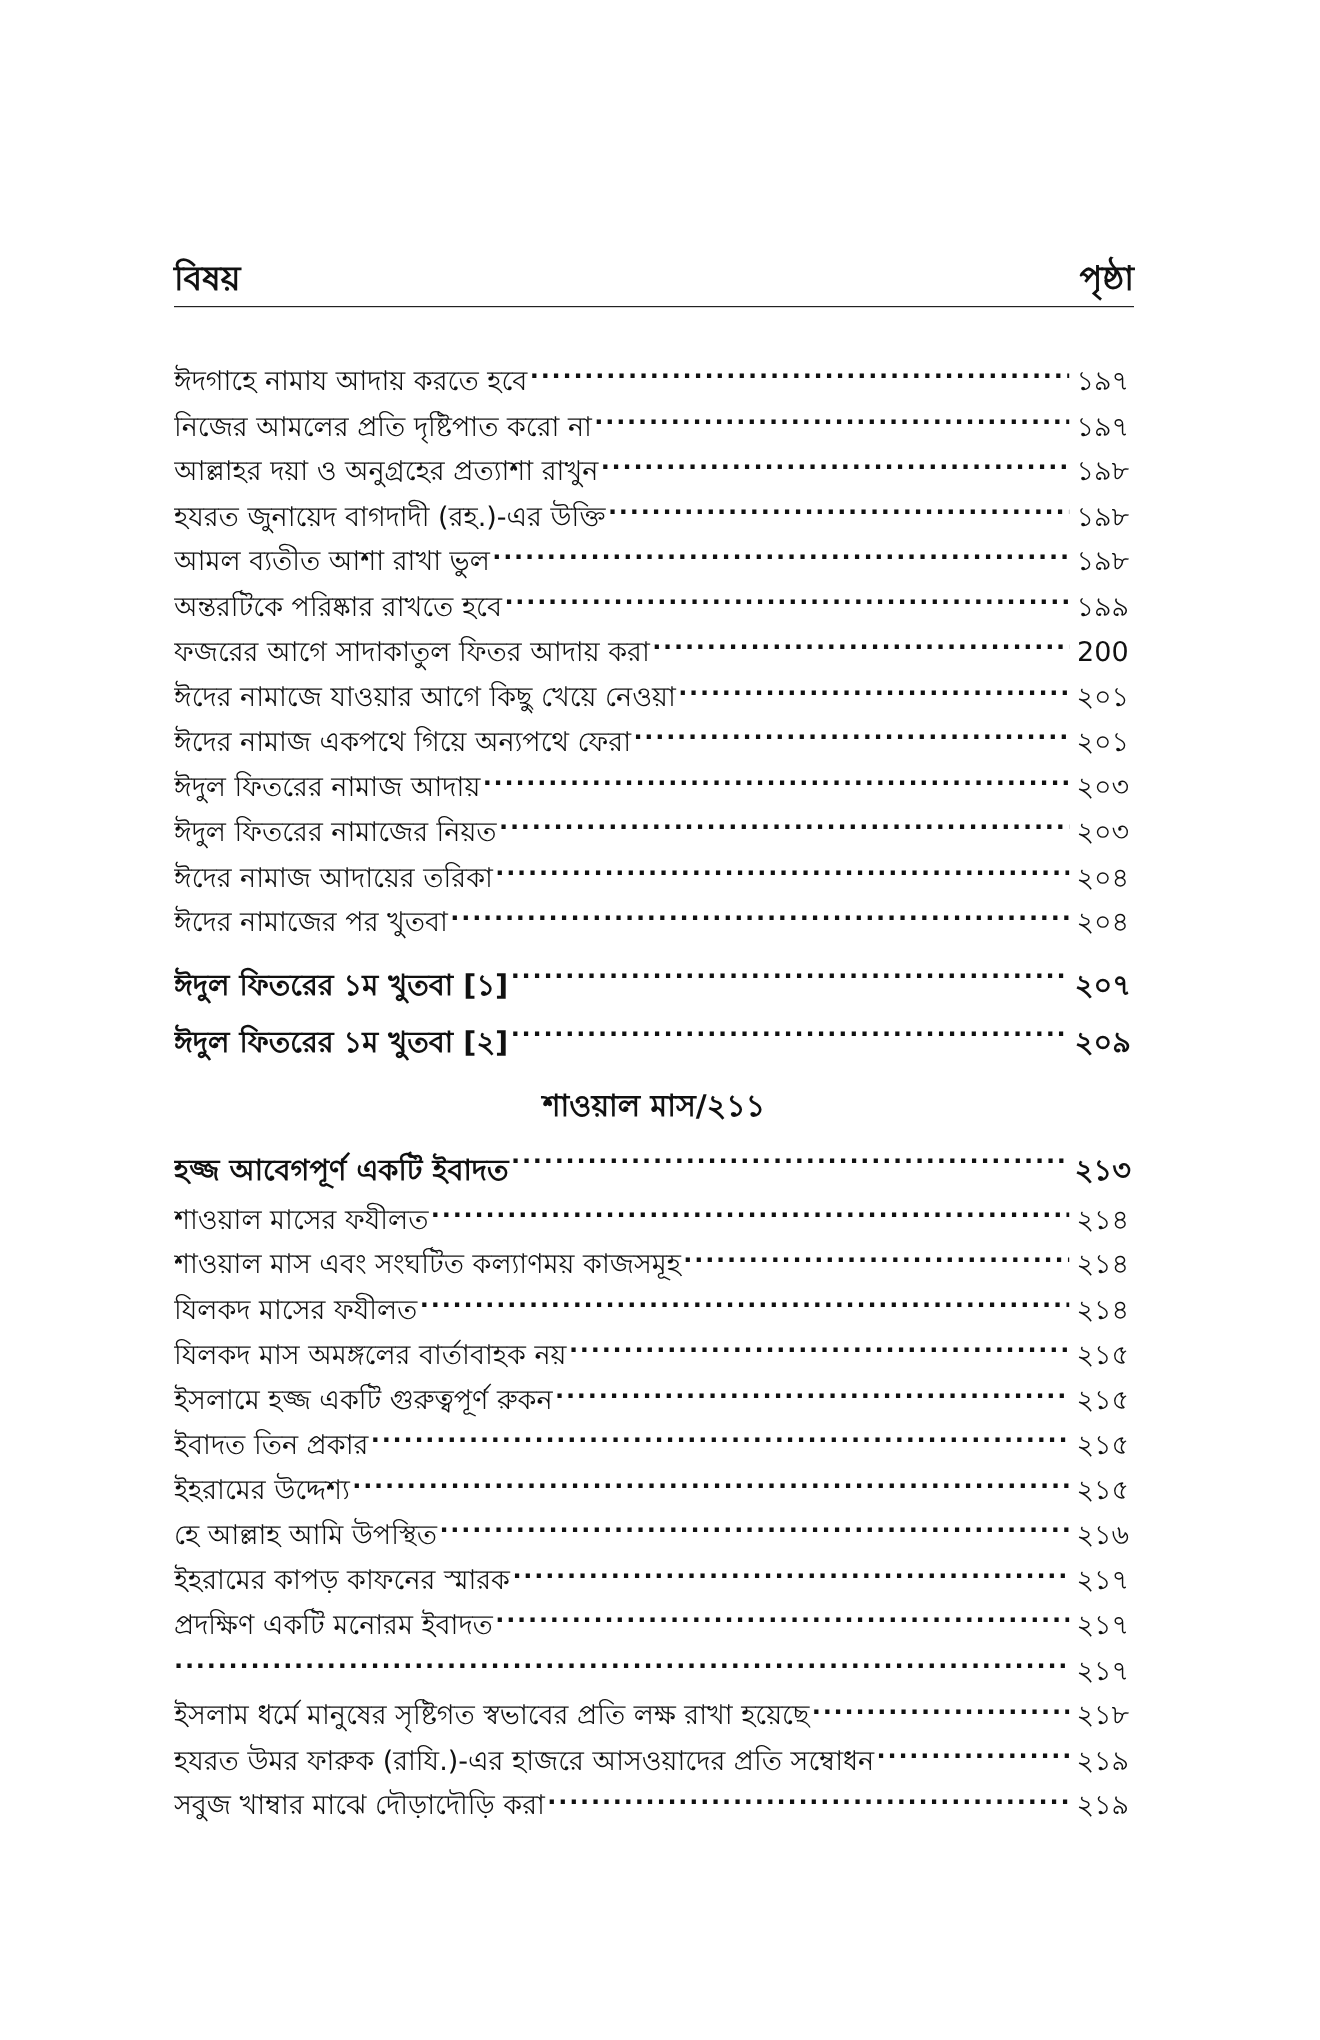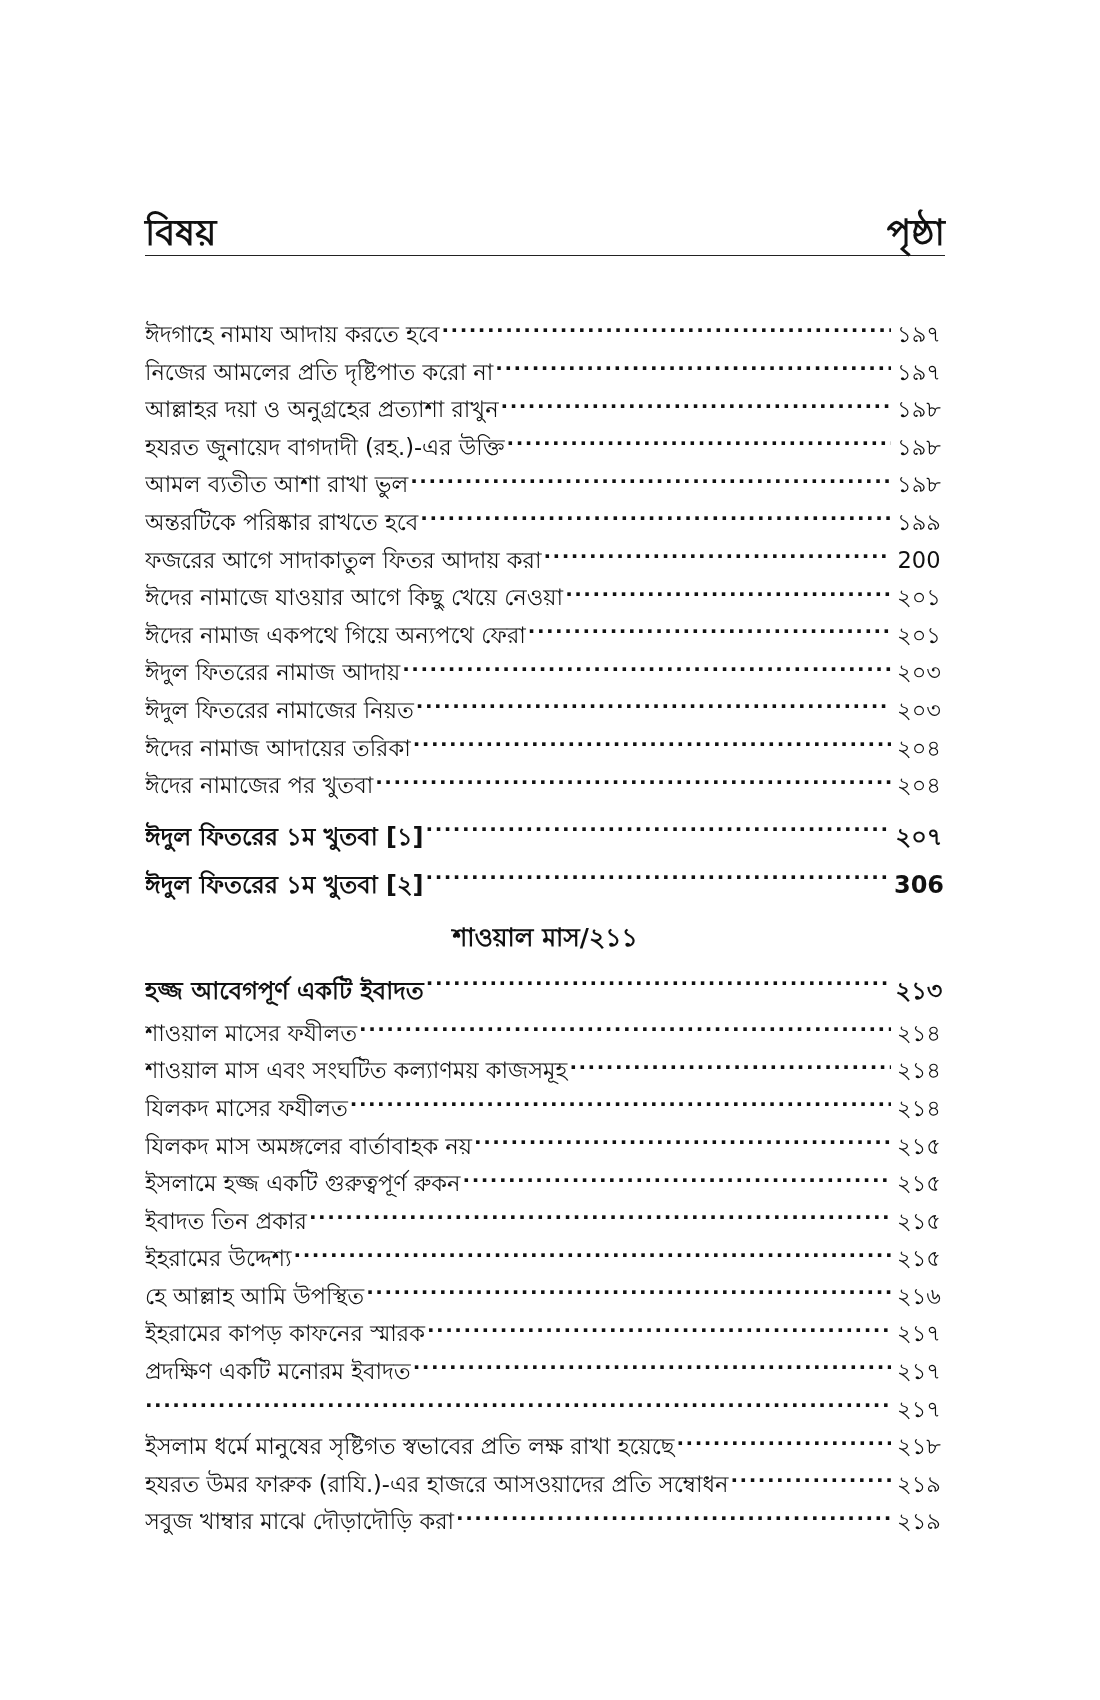--- a/index.html
+++ b/index.html
@@ -28,30 +28,29 @@
       width: 800px;
       height: 50px;
       border-bottom: 1.5px solid #222;
       display: flex;
       justify-content: space-between;
       align-items: flex-end;
       box-sizing: border-box;
       padding-bottom: 4px;
     }
     .header span {
-      font-size: 36px;
+      font-size: 28px;
       font-weight: bold;
       line-height: 36px;
     }
     .toc {
       position: absolute;
       left: 0;
       top: 300px;
       width: 800px;
-      margin-top: 16px;
     }
     .row {
       display: flex;
       align-items: baseline;
       height: 37.6px;
       font-size: 22.5px;
       line-height: 37.6px;
       white-space: nowrap;
       overflow: hidden;
     }
@@ -176,21 +175,21 @@
     <div class="spacer-s"></div>
 
     <div class="row bold">
         <span class="title">ঈদুল ফিতরের ১ম খুতবা [১]</span>
         <span class="leader"></span>
         <span class="pg">২০৭</span>
       </div>
     <div class="row bold">
         <span class="title">ঈদুল ফিতরের ১ম খুতবা [২]</span>
         <span class="leader"></span>
-        <span class="pg">306</span>
+        <span class="pg">২০৯</span>
       </div>
 
     <div class="section-heading">শাওয়াল মাস/২১১</div>
 
     <div class="row bold">
         <span class="title">হজ্জ আবেগপূর্ণ একটি ইবাদত</span>
         <span class="leader"></span>
         <span class="pg">২১৩</span>
       </div>
 

